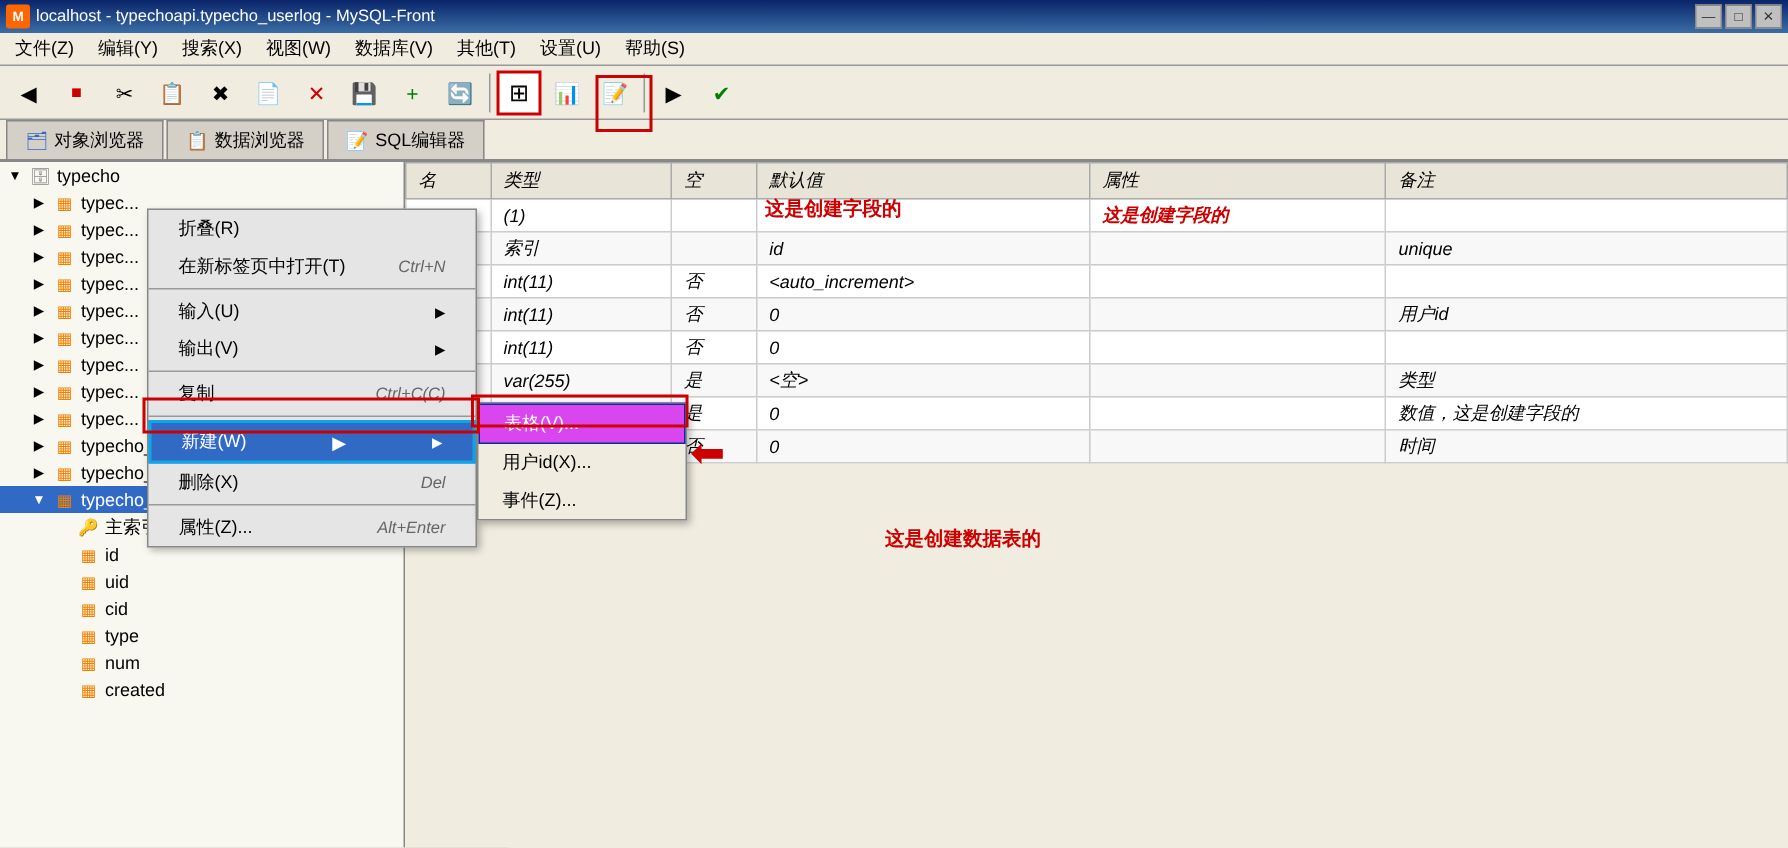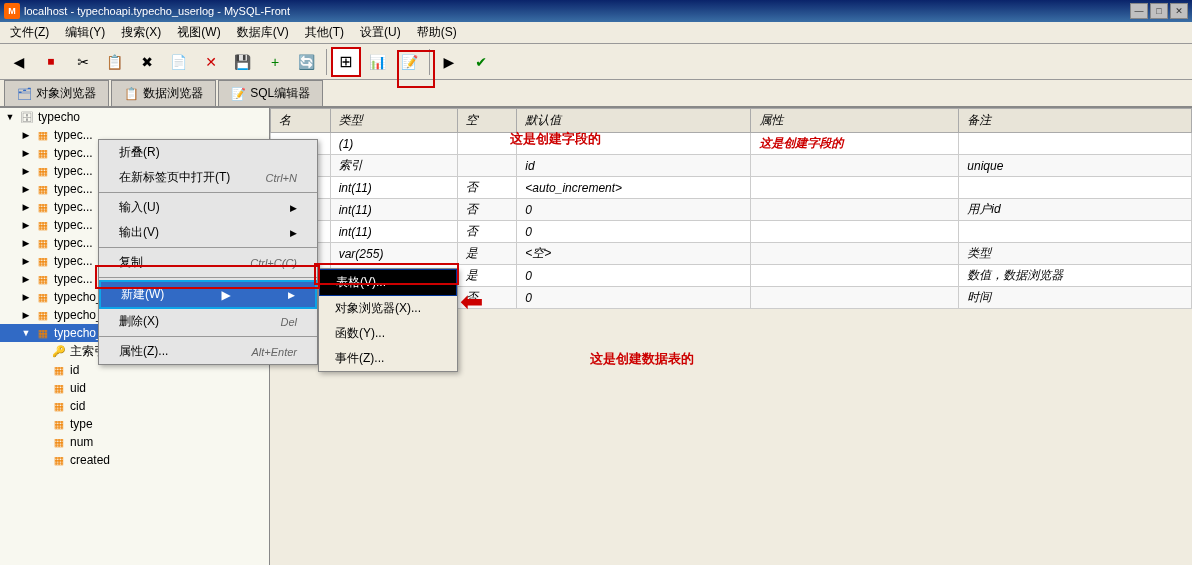--- a/index.html
+++ b/index.html
@@ -193,21 +193,21 @@
       border: 1px solid #888;
       box-shadow: 2px 2px 5px rgba(0,0,0,0.3);
       width: 140px;
       z-index: 101;
     }
     .sub-item {
       padding: 4px 16px;
       cursor: pointer;
       font-size: 12px;
     }
-    .sub-item.highlighted { background: #000000; color: white; border: 1px solid #003399; }
+    .sub-item.highlighted { background: #d946ef; color: white; border: 1px solid #003399; }
     .red-box {
       position: absolute;
       border: 2px solid #cc0000;
       pointer-events: none;
     }
 
     
     .sidebar::-webkit-scrollbar { width: 14px; }
     .sidebar::-webkit-scrollbar-track { background: #d4d0c8; }
     .sidebar::-webkit-scrollbar-thumb { background: #a0a0a0; border: 1px solid #888; }
@@ -446,21 +446,21 @@
             <td>&lt;空&gt;</td>
             <td></td>
             <td>类型</td>
           </tr>
           <tr>
             <td></td>
             <td></td>
             <td>是</td>
             <td>0</td>
             <td></td>
-            <td>数值，数据浏览器</td>
+            <td>数值，这是创建字段的</td>
           </tr>
           <tr>
             <td></td>
             <td></td>
             <td>否</td>
             <td>0</td>
             <td></td>
             <td>时间</td>
           </tr>
         </tbody>
@@ -504,24 +504,21 @@
     <span>属性(Z)...</span>
     <span class="ctx-shortcut">Alt+Enter</span>
   </div>
 </div>
 
 <div class="submenu" style="top:268px; left:318px;">
   <div class="sub-item highlighted">
     <span>表格(V)...</span>
   </div>
   <div class="sub-item">
-    <span>对象浏览器(X)...</span>
-  </div>
-  <div class="sub-item">
-    <span>函数(Y)...</span>
+    <span>用户id(X)...</span>
   </div>
   <div class="sub-item">
     <span>事件(Z)...</span>
   </div>
 </div>
 
 <div style="position:absolute; top:285px; left:460px; color:#cc0000; font-size:28px; z-index:200; pointer-events:none;">⬅</div>
 
 <div style="position:absolute; top:130px; left:510px; color:#cc0000; font-size:13px; font-weight:bold; z-index:200; pointer-events:none;">这是创建字段的</div>
 

